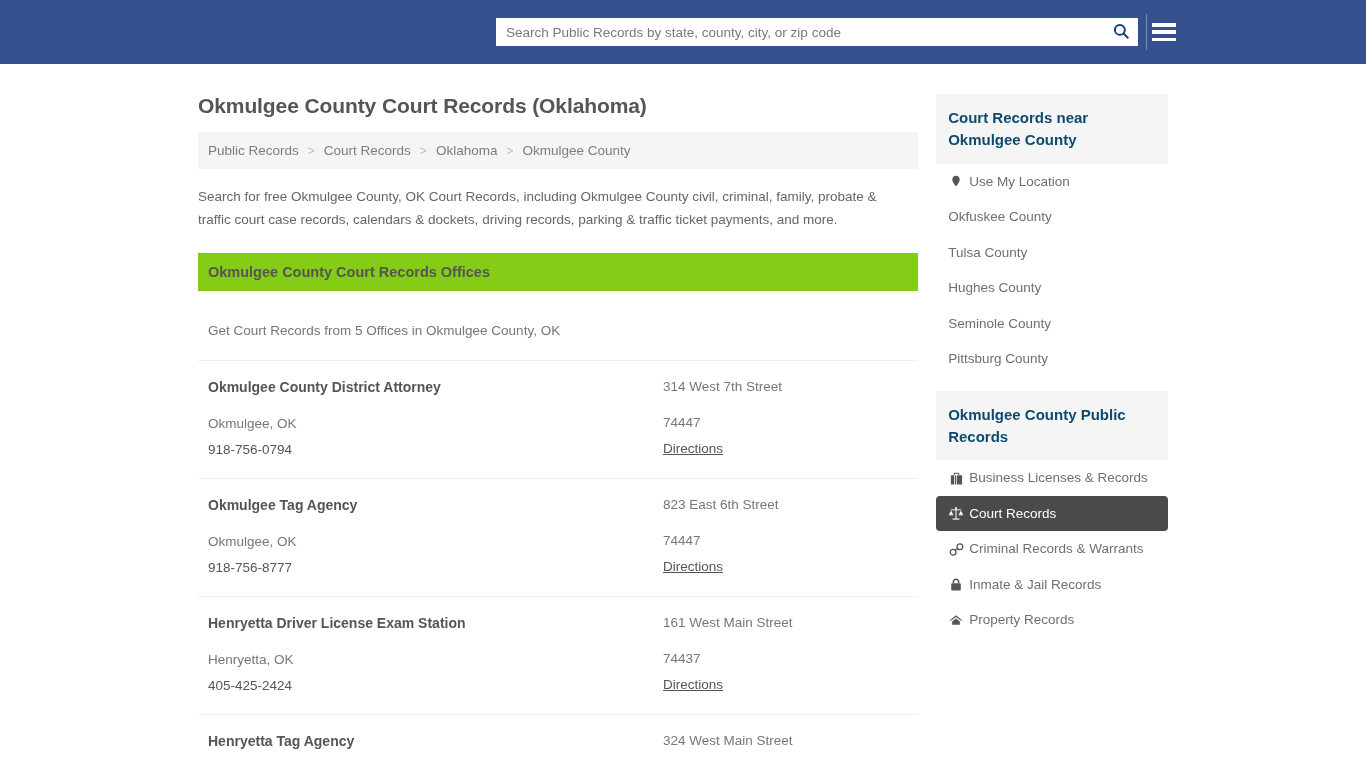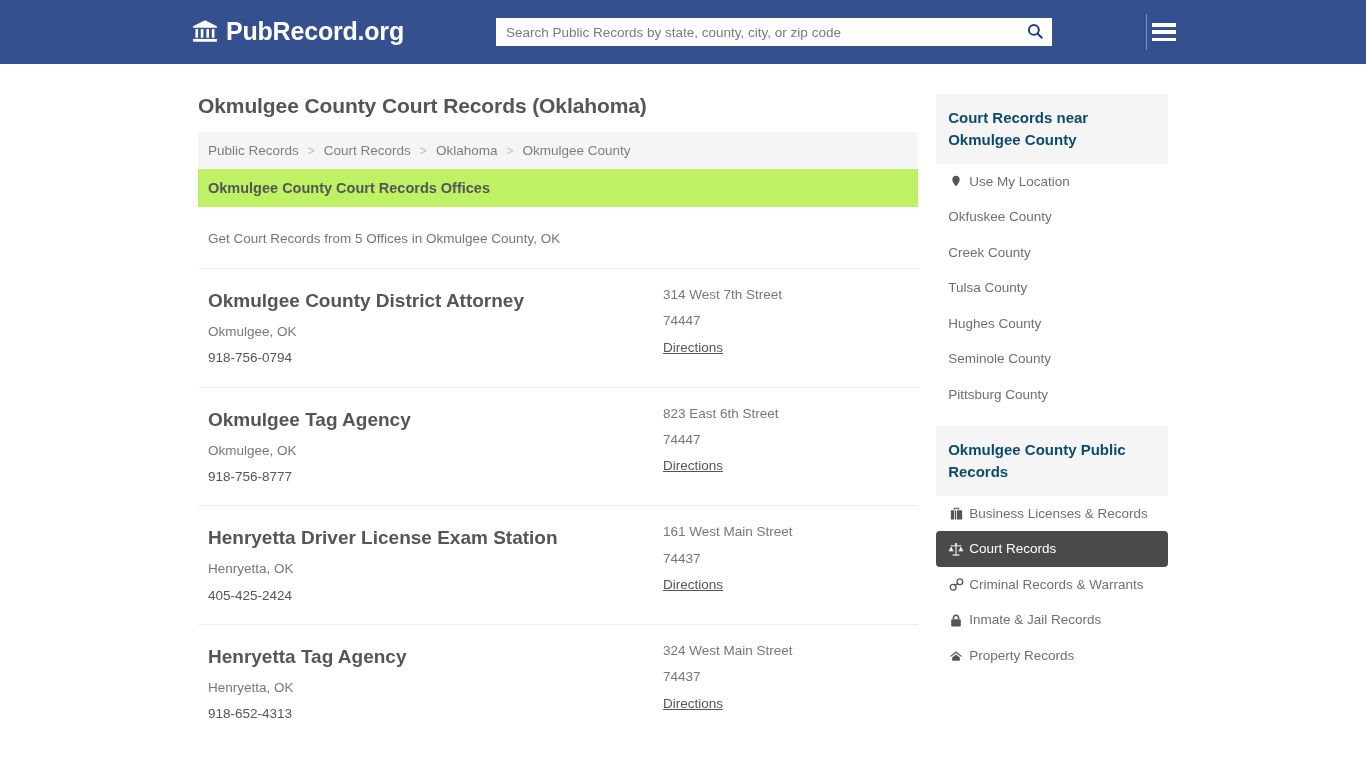--- a/index.html
+++ b/index.html
@@ -36,21 +36,21 @@
     text-decoration: none;
     line-height: 1;
   }
   .brand-icon { width: 26px; height: 26px; display: block; }
   .brand-text { color: #fff; }
 
   .search-wrap {
     position: absolute;
     left: 496px;
     top: 18px;
-    width: 556px;
+    width: 642px;
     height: 28px;
     background: #ffffff;
     display: flex;
     align-items: center;
   }
   .search-input {
     flex: 1;
     border: none;
     outline: none;
     height: 100%;
@@ -143,53 +143,54 @@
 
   .intro {
     font-size: 13.5px;
     color: #666666;
     line-height: 1.72;
     margin: 16px 0 22px 0;
     max-width: 712px;
   }
 
   .section-head {
-    background: #bef264;
+    background: #84cc16;
     padding: 11px 10px;
     font-size: 14.5px;
     font-weight: bold;
     color: #555555;
   }
 
   .section-sub {
     font-size: 13.5px;
     color: #767676;
-    margin: 24px 0 22px 10px;
+    margin: 32px 0 22px 10px;
   }
 
   .office-row {
     display: flex;
     padding: 13px 0 15px 0;
     border-top: 1px solid #eeeeee;
   }
   .office-row:first-of-type { border-top: none; }
   .office-left { width: 465px; padding-left: 10px; }
   .office-right { flex: 1; }
   .office-name {
-    font-size: 19px;
+    font-size: 14px;
     font-weight: bold;
     color: #555555;
     line-height: 1.95;
     text-decoration: none;
     display: block;
   }
   .office-city, .office-zip {
     font-size: 13.5px;
     color: #777777;
     line-height: 1.95;
+    margin-top: 9px;
   }
   .office-phone {
     font-size: 13.5px;
     color: #555555;
     line-height: 1.95;
   }
   .office-street {
     font-size: 13.5px;
     color: #777777;
     line-height: 1.95;
@@ -238,33 +239,20 @@
     justify-content: center;
     flex: 0 0 16px;
   }
   .panel-icon svg { display: block; }
   .panel-gap { height: 14px; }
 </style>
 </head>
 <body>
 
 <div class="site-header">
-  <a class="brand" href="#">
-    <span class="brand-icon">
-      <svg width="26" height="26" viewBox="0 0 24 24" fill="#ffffff">
-        <path d="M12 2 L23 7.5 L23 9 L1 9 L1 7.5 Z"></path>
-        <rect x="3.2" y="10.2" width="2.4" height="8"></rect>
-        <rect x="8.1" y="10.2" width="2.4" height="8"></rect>
-        <rect x="13.3" y="10.2" width="2.4" height="8"></rect>
-        <rect x="18.3" y="10.2" width="2.4" height="8"></rect>
-        <rect x="1" y="19.3" width="22" height="2.6"></rect>
-      </svg>
-    </span>
-    <span class="brand-text">PubRecord.org</span>
-  </a>
 
   <div class="search-wrap">
     <input class="search-input" type="text" placeholder="Search Public Records by state, county, city, or zip code" style="">
     <button class="search-btn">
       <span>
         <svg width="18" height="18" viewBox="0 0 24 24" fill="none" stroke="#1b3a78" stroke-width="2.6">
           <circle cx="10.5" cy="10.5" r="6.6"></circle>
           <line x1="15.4" y1="15.4" x2="21" y2="21" stroke-linecap="round"></line>
         </svg>
       </span>
@@ -289,20 +277,21 @@
       <nav class="breadcrumb">
         <a href="#">Public Records</a>
         <span class="sep">&gt;</span>
         <a href="#">Court Records</a>
         <span class="sep">&gt;</span>
         <a href="#">Oklahoma</a>
         <span class="sep">&gt;</span>
         <a href="#">Okmulgee County</a>
       </nav>
 
+      <p class="intro">Search for free Okmulgee County, OK Court Records, including Okmulgee County civil, criminal, family, probate &amp; traffic court case records, calendars &amp; dockets, driving records, parking &amp; traffic ticket payments, and more.</p>
 
       <div class="section-head">Okmulgee County Court Records Offices</div>
 
       <div class="section-sub">Get Court Records from 5 Offices in Okmulgee County, OK</div>
 
       <div class="office-row">
         <div class="office-left">
           <a class="office-name" href="#">Okmulgee County District Attorney</a>
           <div class="office-city">Okmulgee, OK</div>
           <div class="office-phone">918-756-0794</div>
@@ -365,25 +354,20 @@
               <svg width="12" height="16" viewBox="0 0 24 24" fill="#555555">
                 <path d="M12 1.5C7.9 1.5 4.6 4.8 4.6 8.9c0 5.6 7.4 13.6 7.4 13.6s7.4-8 7.4-13.6c0-4.1-3.3-7.4-7.4-7.4z"></path>
               </svg>
             </span>
             <span>Use My Location</span>
           </a>
         </li>
         <li>
           <a class="panel-link" href="#">
             <span>Okfuskee County</span>
-          </a>
-        </li>
-        <li>
-          <a class="panel-link" href="#">
-            <span>Creek County</span>
           </a>
         </li>
         <li>
           <a class="panel-link" href="#">
             <span>Tulsa County</span>
           </a>
         </li>
         <li>
           <a class="panel-link" href="#">
             <span>Hughes County</span>

